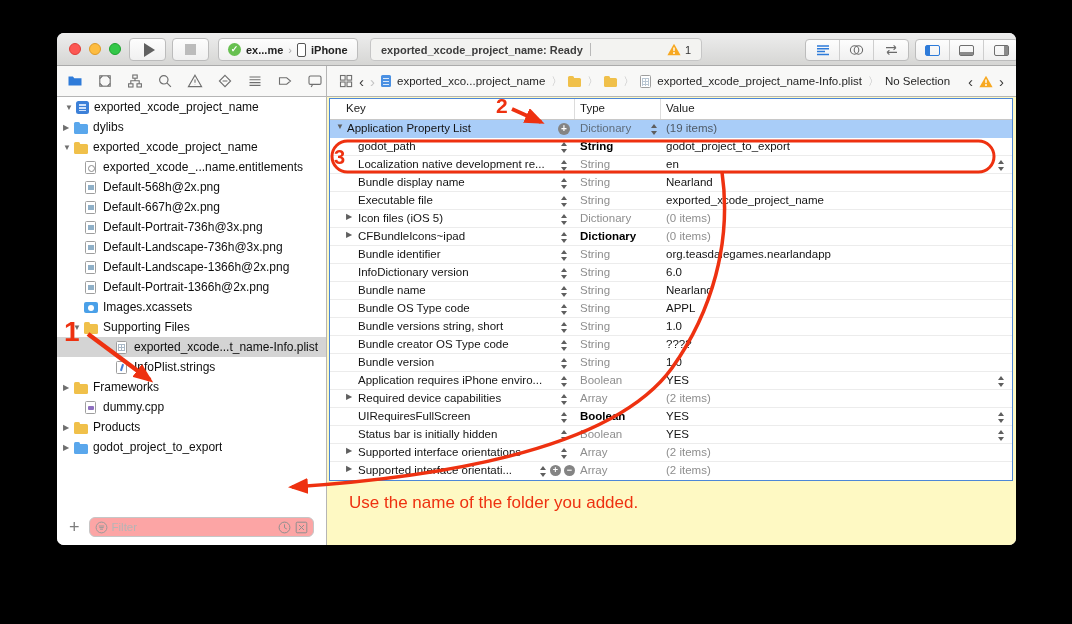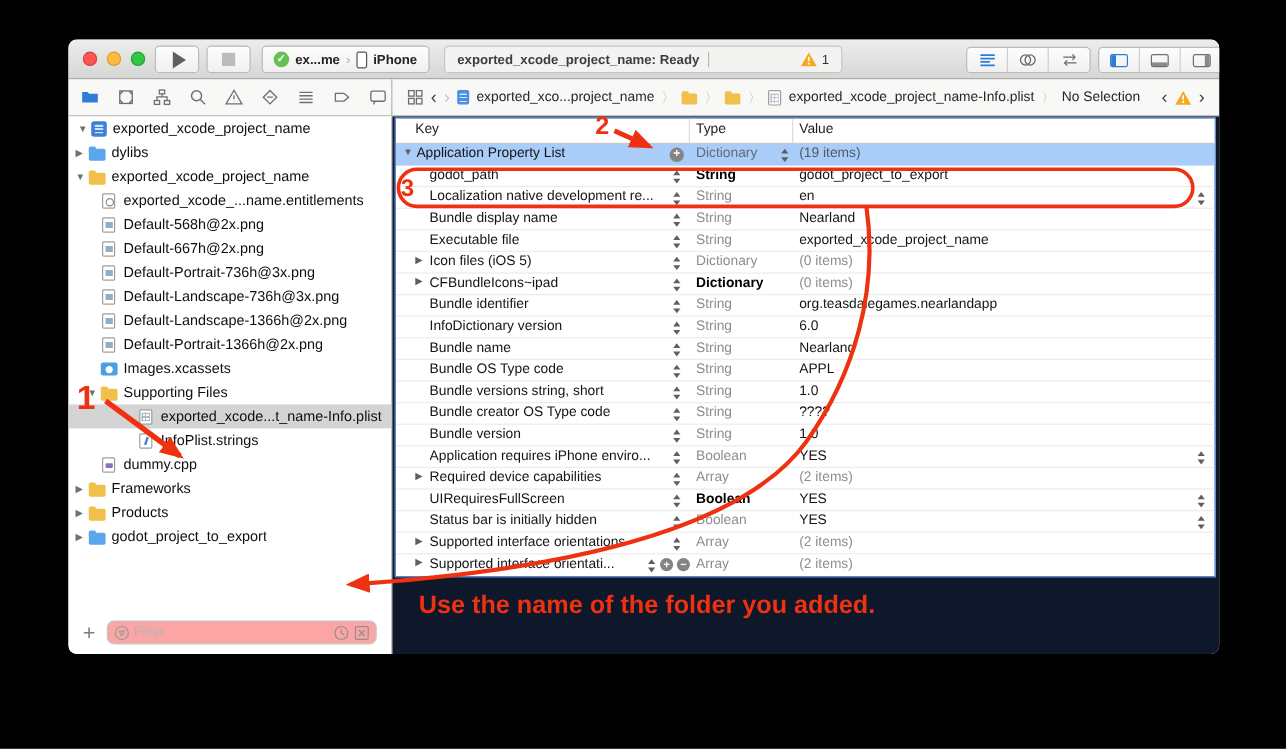--- a/index.html
+++ b/index.html
@@ -93,21 +93,21 @@
   .si-xcassets::after{content:"";position:absolute;left:4px;top:2.5px;width:6px;height:6px;border-radius:50%;background:#fff}
   .flabel{overflow:hidden;text-overflow:clip}
 
   .filterbar{height:36px;flex:none;display:flex;align-items:center;padding:0 12px;gap:9px}
   .addbtn{font-size:18px;color:#7d7d7d;line-height:1;cursor:default}
   .filterfield{flex:1;height:20px;border:1px solid #c6c6c6;border-radius:6px;background:#fca5a5;display:flex;align-items:center;padding:0 5px;gap:4px}
   .filterfield input{border:none;outline:none;flex:1;font-size:11.5px;color:#333;min-width:0;background:transparent;font-family:"Liberation Sans",sans-serif}
   .filterfield input::placeholder{color:#b5b5b5}
 
   
-  .editor{flex:1;position:relative;background:#0f172a;min-width:0}
+  .editor{flex:1;position:relative;background:#fef9c3;min-width:0}
   .ptable{position:absolute;left:2px;top:1px;width:684px;border:1px solid #4c87d7;background:#fff}
   .phead{height:21px;border-bottom:1px solid #c8c8c8;position:relative;font-size:11.5px;color:#1c1c1c;background:#fff}
   .phead span{position:absolute;top:3px}
   .phead .hk{left:16px}.phead .ht{left:250px}.phead .hv{left:336px}
   .phead::before,.phead::after{content:"";position:absolute;top:0;bottom:0;width:1px;background:#dcdcdc}
   .phead::before{left:244px}.phead::after{left:330px}
   .prow{height:18px;position:relative;font-size:11.5px;color:#141414;border-bottom:1px solid #ececec}
   .prow:last-child{border-bottom:none}
   .prow.selected{background:var(--selection);border-bottom-color:transparent}
   .prow .disc{position:absolute;left:16px;top:2px;width:10px;font-size:8px;color:#5f5f5f}
@@ -129,21 +129,21 @@
   .kstep{left:229px}
   .tstep{left:319px}
   .vstep{right:7px}
   .circ{width:12px;height:12px;border-radius:50%;background:#848484;color:#fff;font-size:10px;line-height:12px;text-align:center;font-weight:bold;align-items:center;justify-content:center}
   .plusbtn{position:absolute;left:228px;top:3px}
   .pmgroup{position:absolute;left:208px;top:0;height:18px}
   .pmgroup .stepper{left:0}
   .pmgroup .circ{position:absolute;top:3px;width:11px;height:11px;line-height:11px;font-size:9px}
   .pmgroup .c-plus{left:12px}
   .pmgroup .c-minus{left:26px}
-  .enote{position:absolute;left:22px;top:396px;font-size:21px;font-weight:bold;color:var(--annotation)}
+  .enote{position:absolute;left:22px;top:396px;font-size:17px;font-weight:normal;color:var(--annotation)}
 
   
   .overlay{position:absolute;left:0;top:0;width:1072px;height:624px;pointer-events:none;z-index:25}
   .ann-num{position:absolute;color:var(--annotation);font-weight:bold;z-index:30;pointer-events:none}
   #ann1{left:64px;top:316px;font-size:28px}
   #ann2{left:496px;top:94px;font-size:21px}
   #ann3{left:334px;top:146px;font-size:20px}
 </style>
 </head>
 <body>
@@ -411,30 +411,30 @@
             <span class="si si-plist"></span>
             <span class="flabel">exported_xcode...t_name-Info.plist</span>
           </div>
 
           <div class="frow dep-3">
             <span class="disc"></span>
             <span class="si si-strings"></span>
             <span class="flabel">InfoPlist.strings</span>
           </div>
 
-          <div class="frow dep-2">
-            <span class="disc"></span>
-            <span class="si si-cpp"></span>
-            <span class="flabel">dummy.cpp</span>
-          </div>
-
           <div class="frow dep-1">
             <span class="disc d-closed"></span>
             <span class="si si-folder-yellow"></span>
             <span class="flabel">Frameworks</span>
+          </div>
+
+          <div class="frow dep-2">
+            <span class="disc"></span>
+            <span class="si si-cpp"></span>
+            <span class="flabel">dummy.cpp</span>
           </div>
 
           <div class="frow dep-1">
             <span class="disc d-closed"></span>
             <span class="si si-folder-yellow"></span>
             <span class="flabel">Products</span>
           </div>
 
           <div class="frow dep-1">
             <span class="disc d-closed"></span>

